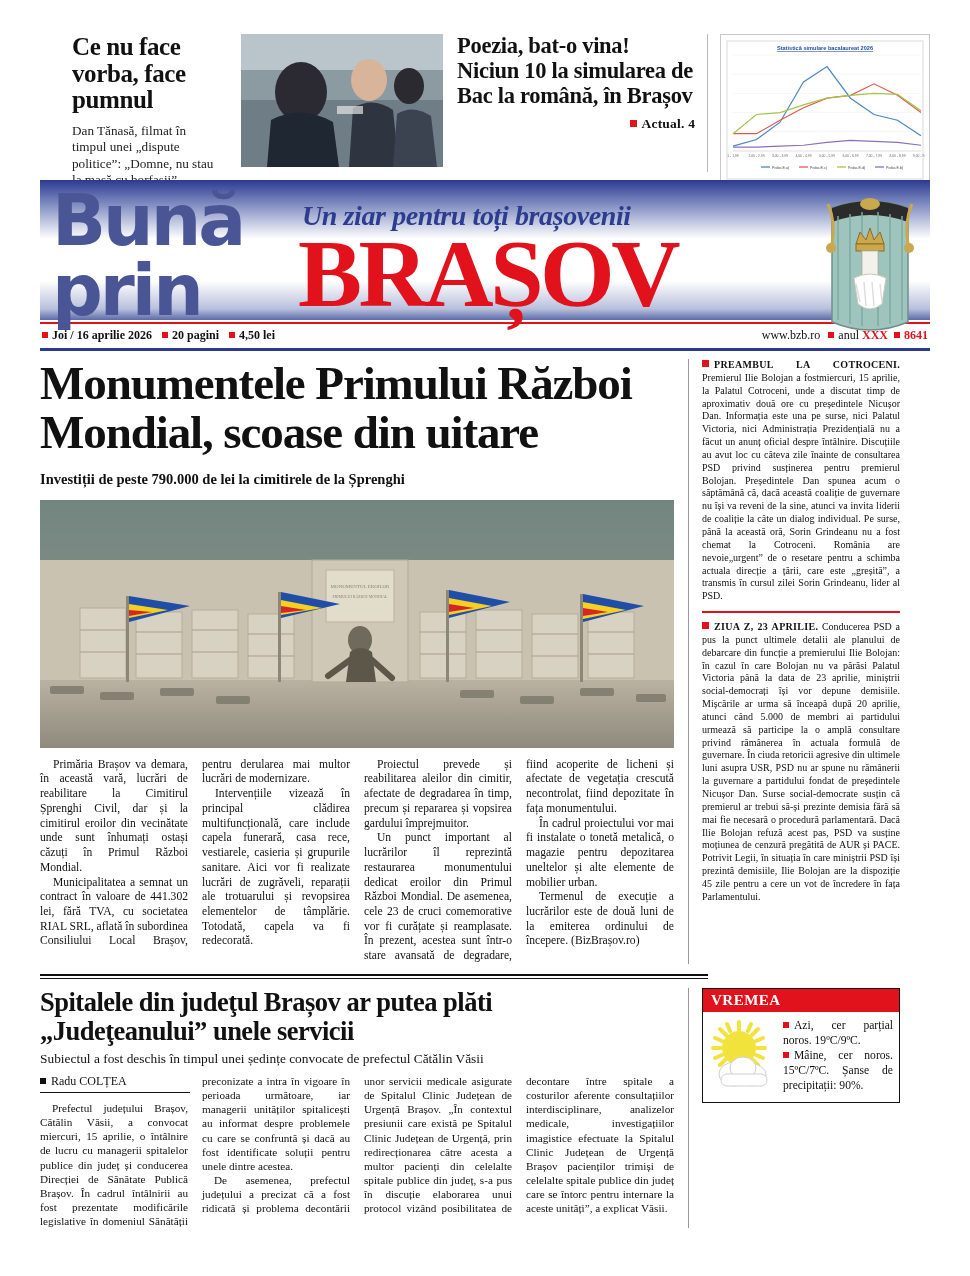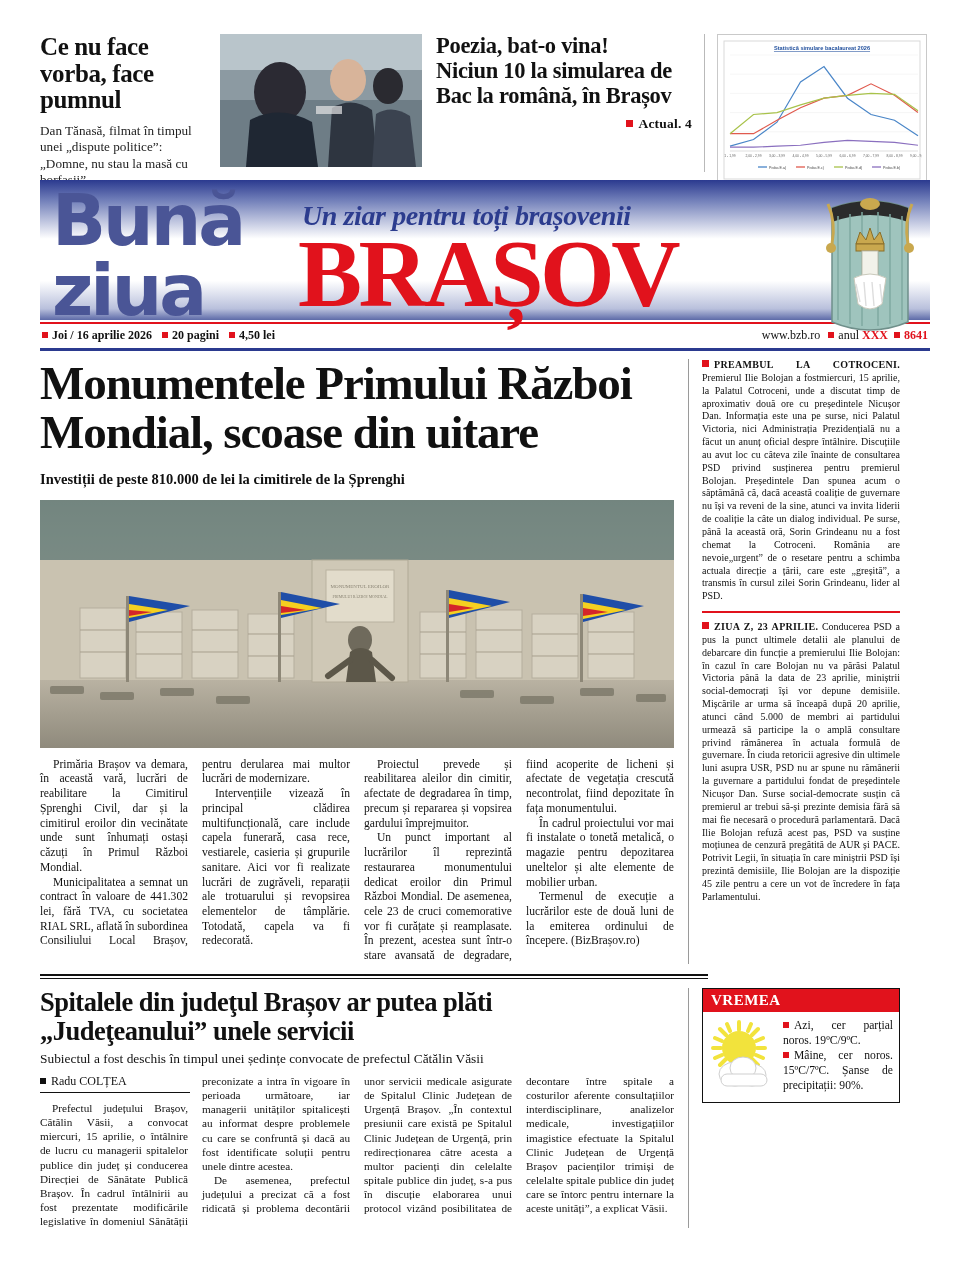--- a/index.html
+++ b/index.html
@@ -9,21 +9,21 @@
     background:#ffffff;
     font-family:"Liberation Serif", serif;
     color:#111;
     position:relative;
     overflow:hidden;
   }
   .page { width:970px; height:1276px; position:relative; padding:0 40px; }
 
   
   .teasers { display:flex; padding-top:34px; height:172px; gap:0; }
-  .teaser-left { width:180px; padding-right:24px; }
+  .teaser-left { width:180px; padding-right:24px;margin-left:32px; }
   .teaser-left h2 {
     font-family:"Liberation Serif", serif;
     font-weight:bold; font-size:25px; line-height:1.06;
     margin:0 0 9px 0; letter-spacing:-0.4px;
   }
   .teaser-left p {
     margin:0; font-size:13.2px; line-height:1.26; color:#222;
   }
   .teaser-photo {
     width:202px; height:133px; margin-right:14px;
@@ -242,21 +242,21 @@
           <line x1="150" y1="128" x2="159" y2="128" stroke="#8a6fbf" stroke-width="1.3"></line>
           <text x="161" y="129.6" class="cht-leg">Proba E.b)</text>
         </svg>
     </div>
   </div>
 
   <div class="masthead-wrap">
     <div class="masthead">
       <div class="mh-inner">
         <div class="mh-buna">Bună</div>
-        <div class="mh-ziua">ziua</div>
+        <div class="mh-ziua">prin</div>
         <div class="mh-slogan">Un ziar pentru toți brașovenii</div>
         <div class="mh-brasov">BRAȘOV</div>
         <div class="mh-crest">
           <svg width="96" height="150" viewBox="0 0 96 150">
             <path d="M10 16 Q48 2 86 16 L86 130 Q48 146 10 130 Z" fill="#9fc4bd" stroke="#6f8f8a" stroke-width="1.5"></path>
             <path d="M10 16 Q48 2 86 16 L86 30 Q48 16 10 30 Z" fill="#2b2b2b"></path>
             <path d="M16 24 L16 128 M28 22 L28 132 M40 20 L40 134 M56 20 L56 134 M68 22 L68 132 M80 24 L80 128" stroke="#7fa9a2" stroke-width="2" fill="none" opacity="0.75"></path>
             <path d="M6 12 Q14 30 10 52" stroke="#c9a84e" stroke-width="3" fill="none"></path>
             <path d="M90 12 Q82 30 86 52" stroke="#c9a84e" stroke-width="3" fill="none"></path>
             <circle cx="9" cy="56" r="5" fill="#c9a84e"></circle>
@@ -284,21 +284,21 @@
         <b>XXX</b>
         <span class="sq" style="margin-left:3px"></span><b>8641</b>
       </div>
     </div>
   </div>
 
   <div class="main">
 
     <div class="col-main">
       <h1 class="lead">Monumentele Primului Război Mondial, scoase din uitare</h1>
-      <div class="lead-sub">Investiții de peste 810.000 de lei la cimitirele de la Șprenghi</div>
+      <div class="lead-sub">Investiții de peste 790.000 de lei la cimitirele de la Șprenghi</div>
 
       <div class="lead-photo">
         <svg width="634" height="248" viewBox="0 0 634 248">
           <defs>
             <linearGradient id="sky" x1="0" y1="0" x2="0" y2="1">
               <stop offset="0" stop-color="#8ea3ae"></stop>
                 <stop offset="1" stop-color="#c8d2d6"></stop>
             </linearGradient>
             <linearGradient id="grnd" x1="0" y1="0" x2="0" y2="1">
               <stop offset="0" stop-color="#b9b2a2"></stop>

